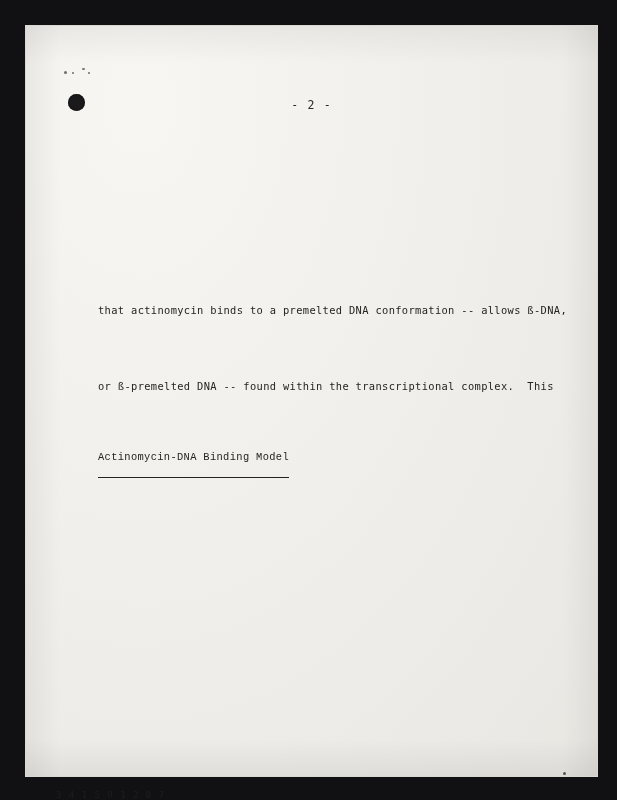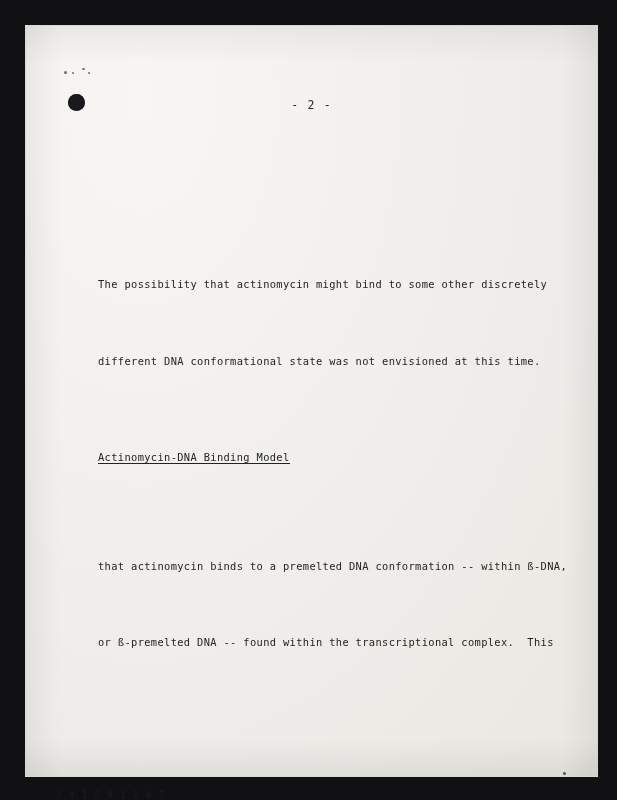--- a/index.html
+++ b/index.html
@@ -116,22 +116,23 @@
     white-space: pre;
   }
   #section-heading {
     position: absolute;
     left: 72px;
     top: 425px;
     font-size: 10.4px;
     color: #24241f;
     letter-spacing: 0.35px;
     border-bottom: 1px solid #24241f;
-    padding-bottom: 0;
+    padding-bottom: 14px;
     white-space: pre;
+    font-family: Liberation Mono, monospace;
   }
 </style>
 </head>
 <body>
 
 <div id="scan-backdrop">
 
   <div id="page-sheet">
 
     <div class="grain"></div>
@@ -141,27 +142,23 @@
     <div class="speckle" id="speckle-a"></div>
     <div class="speckle" id="speckle-b"></div>
     <div class="speckle" id="speckle-c"></div>
     <div class="speckle" id="speckle-d"></div>
     <div class="speckle" id="speckle-e"></div>
 
     <div id="page-number">- 2 -</div>
 
     <div id="body-text">
 
-      <div>
-        <span class="text-line">The possibility that actinomycin might bind to some other discretely</span>
-        <span class="text-line">different DNA conformational state was not envisioned at this time.</span>
-      </div>
 
       <div>
-        <span class="text-line">that actinomycin binds to a premelted DNA conformation -- within ß-DNA,</span>
+        <span class="text-line">that actinomycin binds to a premelted DNA conformation -- allows ß-DNA,</span>
         <span class="text-line">or ß-premelted DNA -- found within the transcriptional complex.  This</span>
         
         
         
         
         
         
         
       </div>
 

